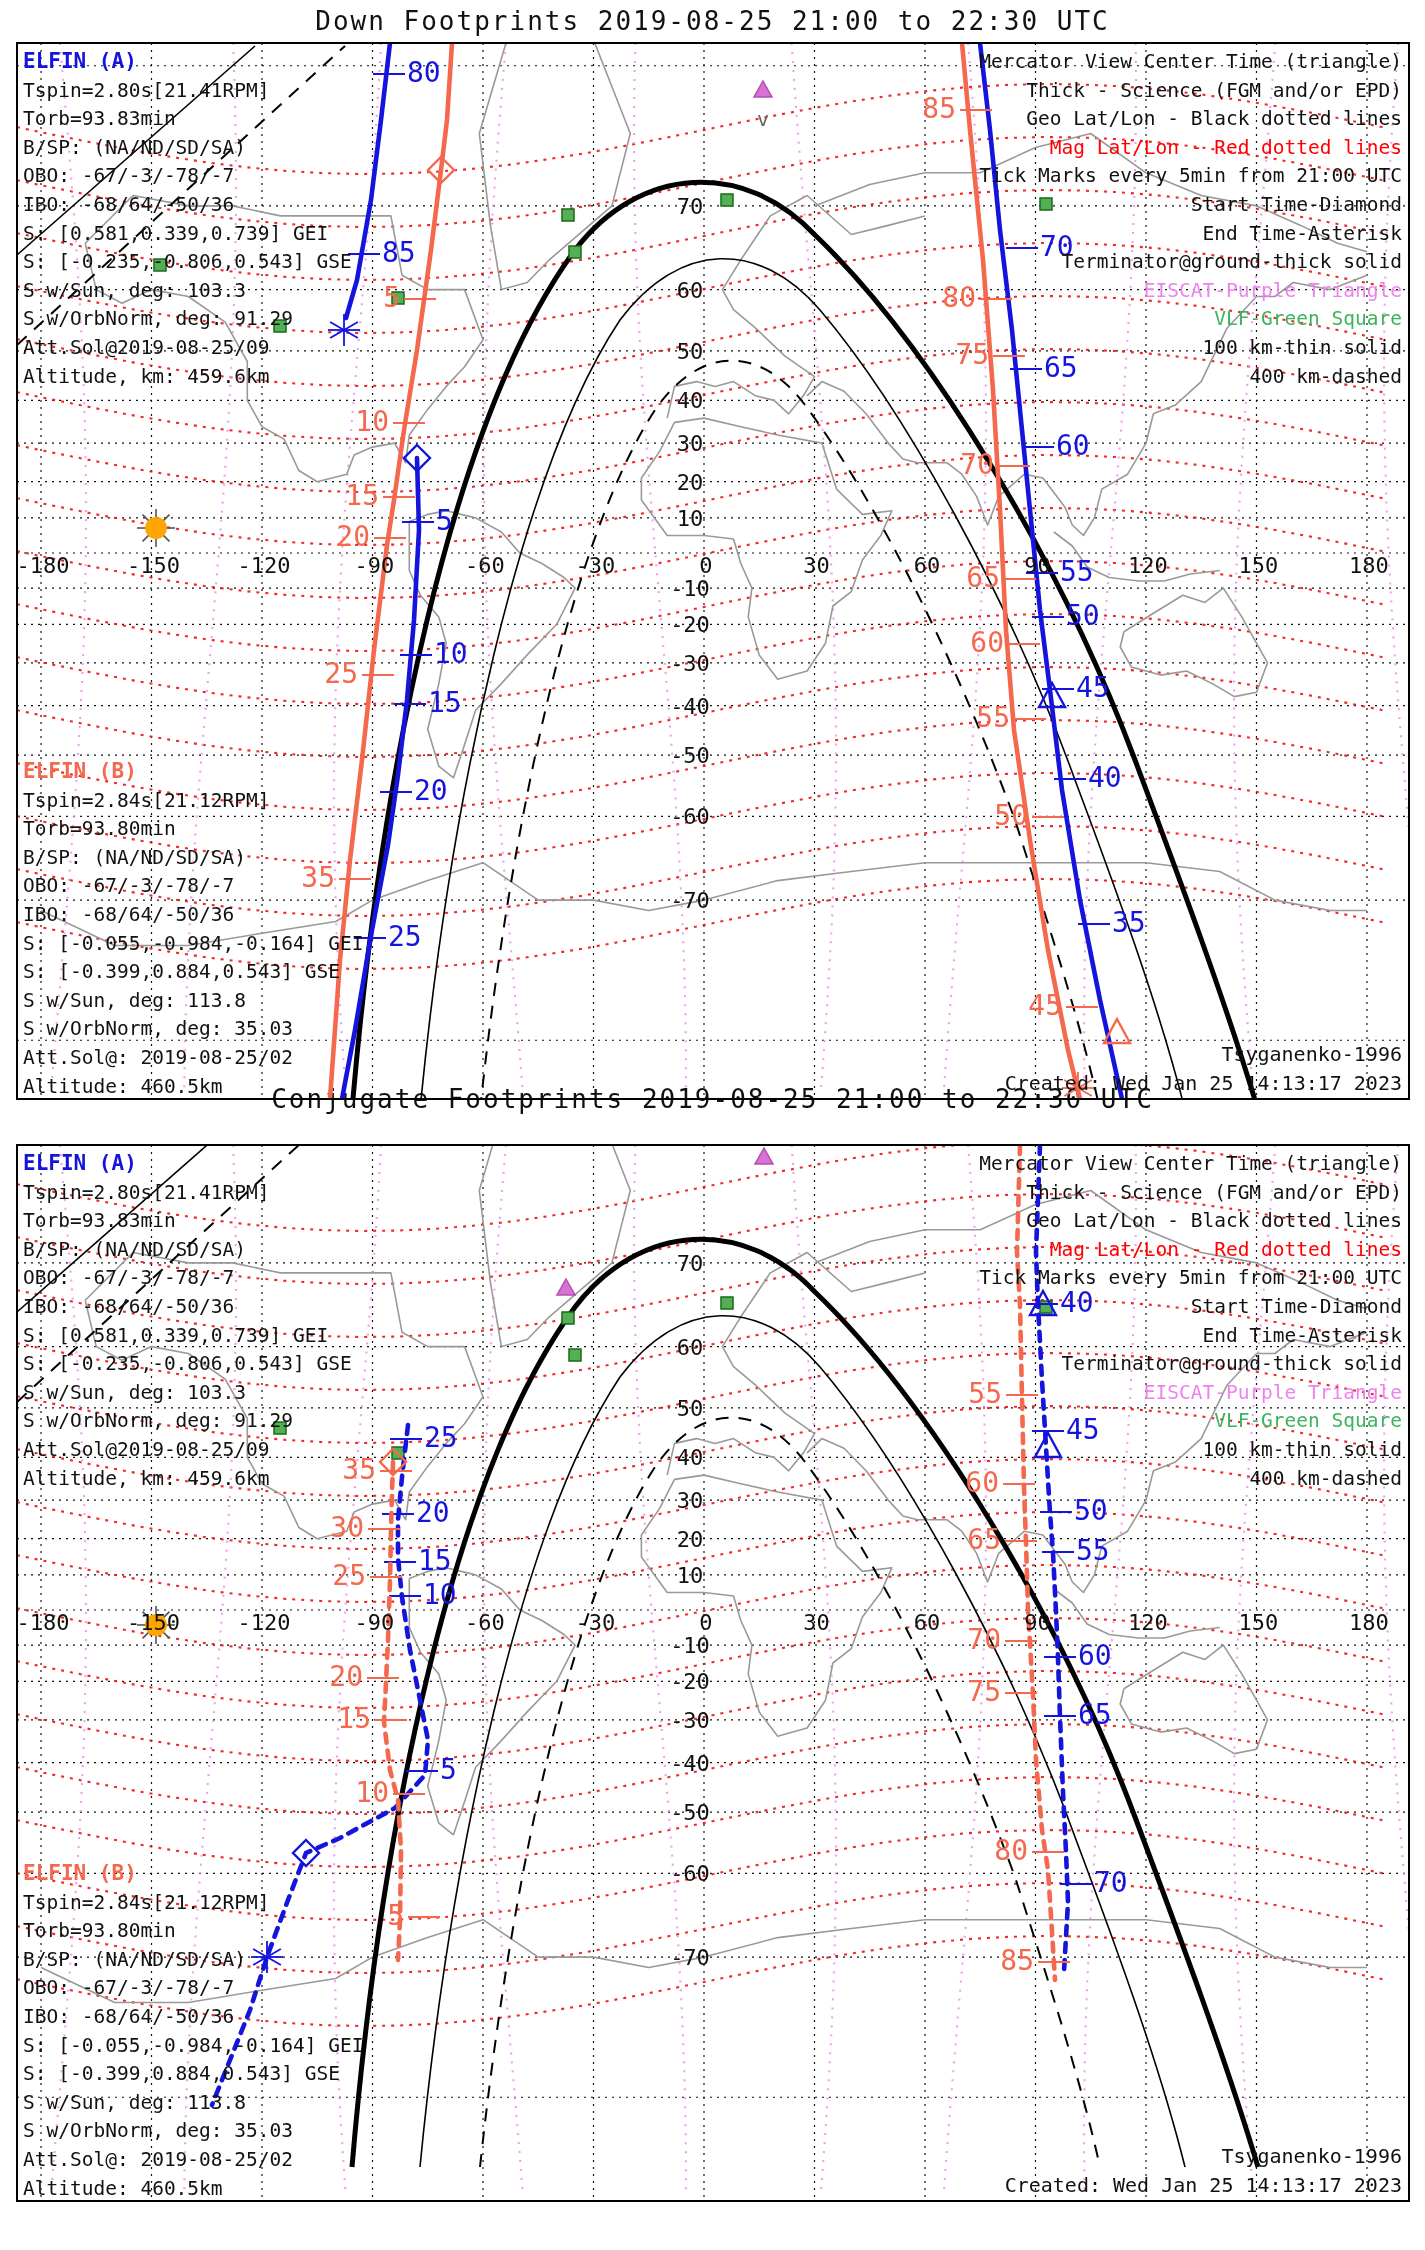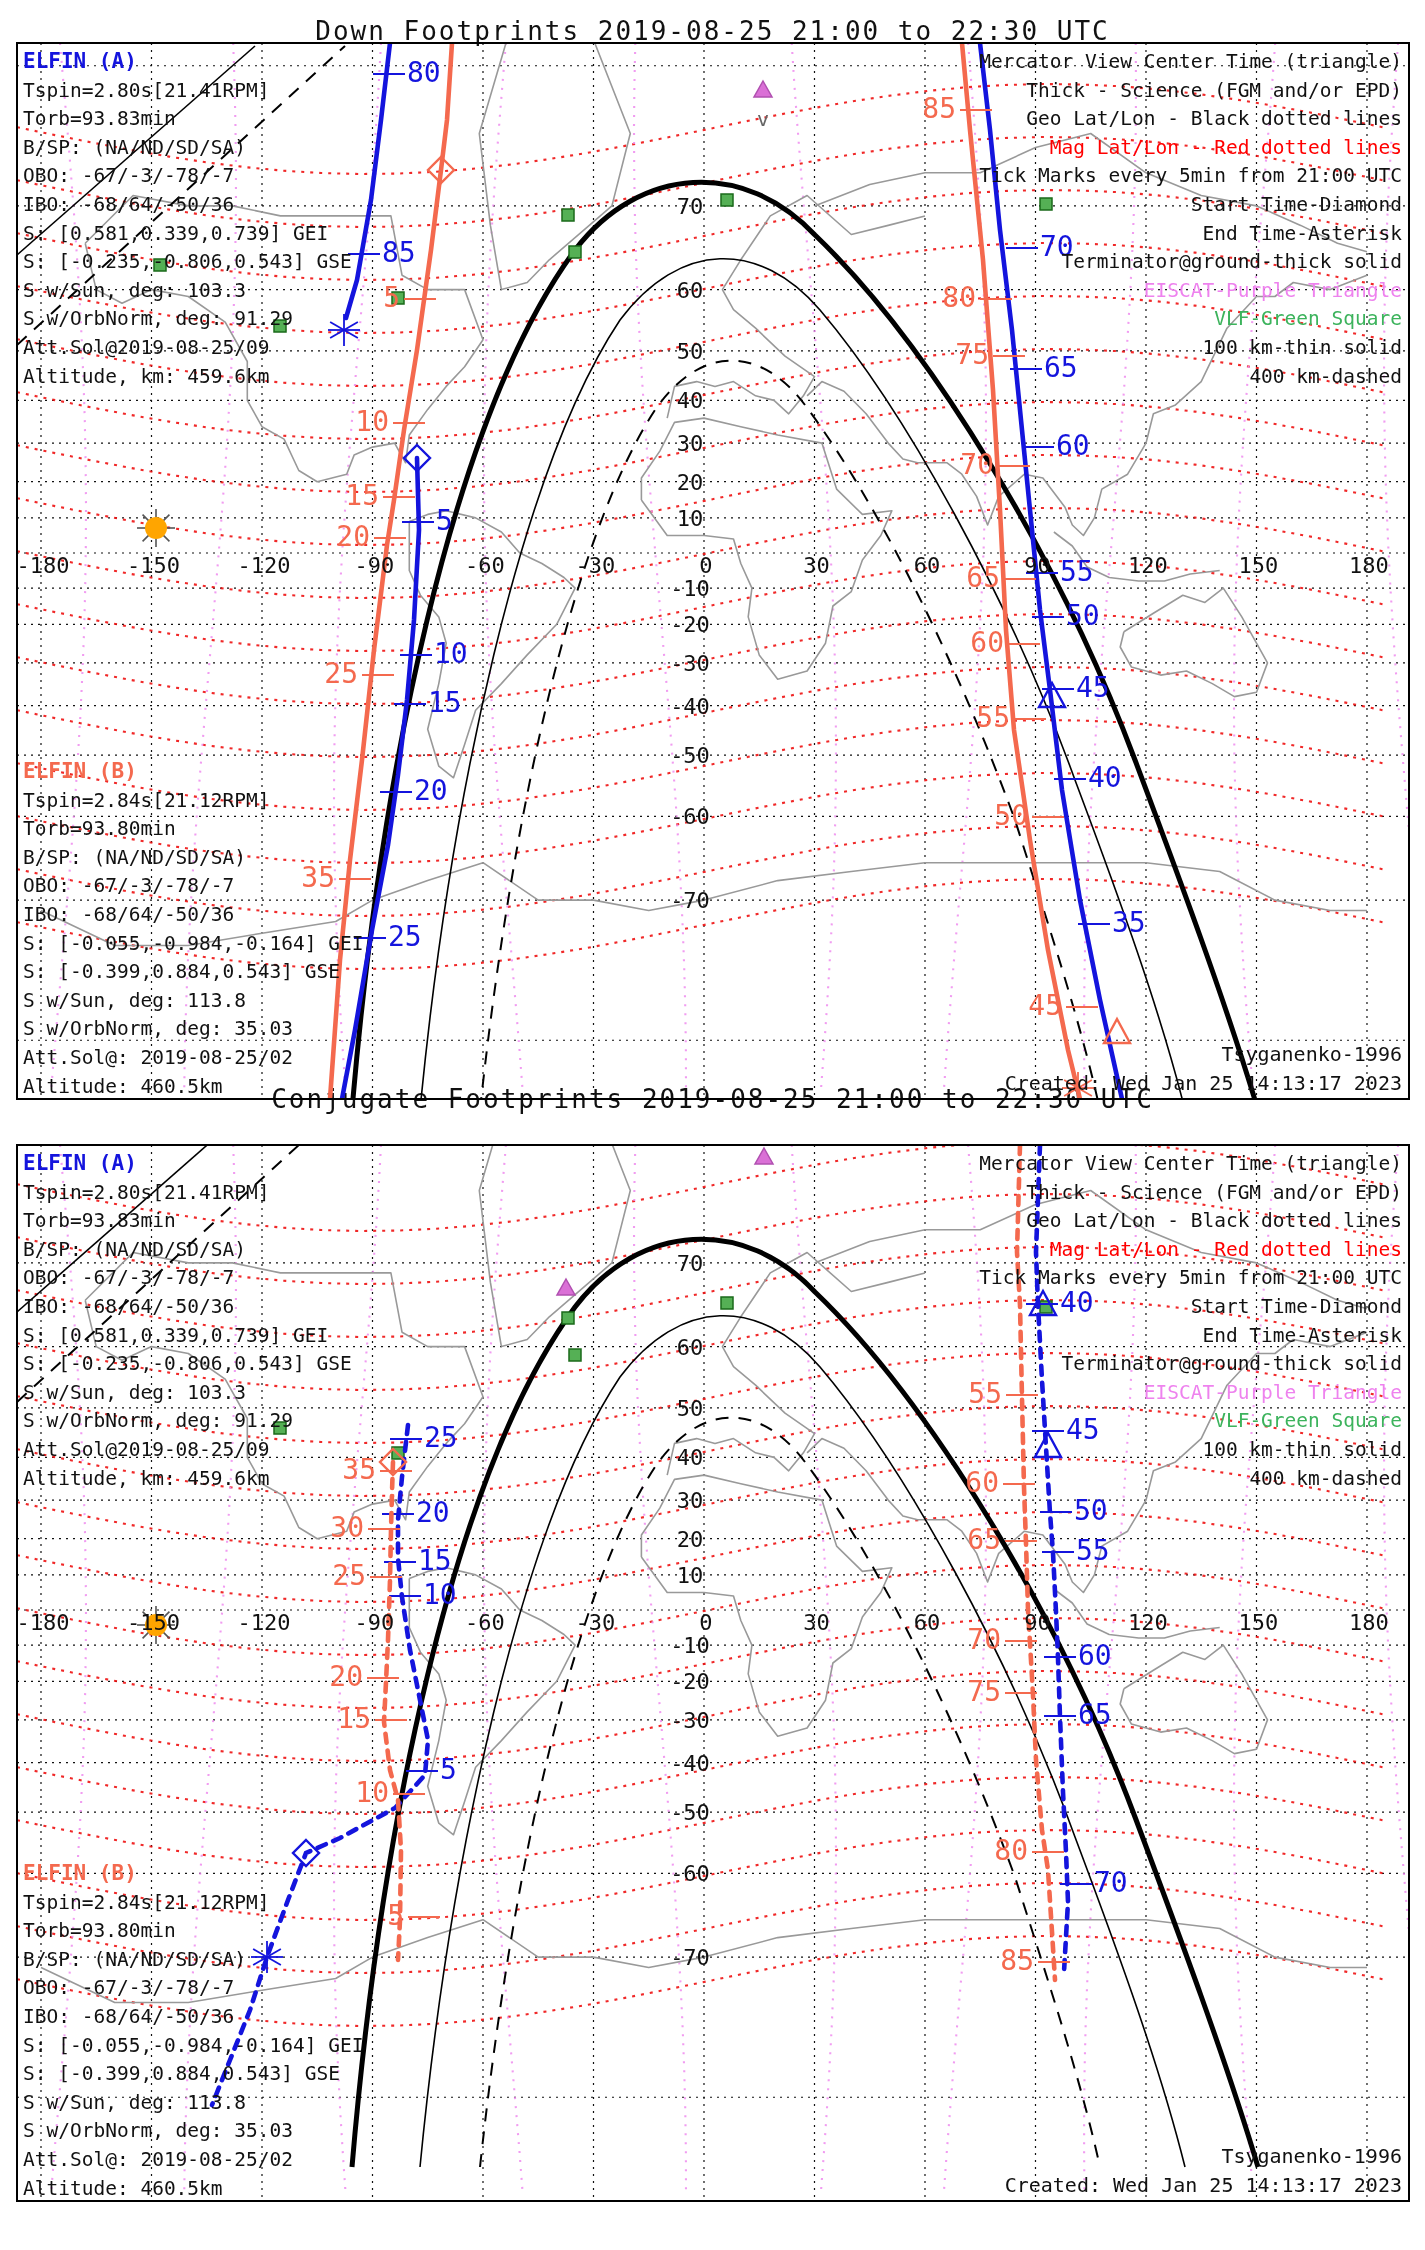--- a/index.html
+++ b/index.html
@@ -8,21 +8,21 @@
   .panel-title{position:absolute;left:0;width:1425px;text-align:center;
      font-size:26px;letter-spacing:2px;color:#111;white-space:pre;}
   .credit{position:absolute;right:23px;text-align:center;font-size:20px;color:#111;white-space:pre;}
   svg{position:absolute;left:0;}
   svg text{font-family:"DejaVu Sans Mono",monospace;}
 </style>
 </head>
 <body>
 
 <div id="stage">
-  <div class="panel-title" style="top:16px">Down Footprints 2019-08-25 21:00 to 22:30 UTC</div>
+  <div class="panel-title" style="top:6px">Down Footprints 2019-08-25 21:00 to 22:30 UTC</div>
   <div class="panel-title" style="top:1084px">Conjugate Footprints 2019-08-25 21:00 to 22:30 UTC</div>
 
   <svg id="map0" style="top:0px" width="1425" height="1102" viewBox="0 0 1425 1102">
       <defs>
         <clipPath id="map0-clip">
           <rect x="17" y="43" width="1392" height="1056"></rect>
         </clipPath>
       </defs>
       <g clip-path="url(#map0-clip)">
         <g>

